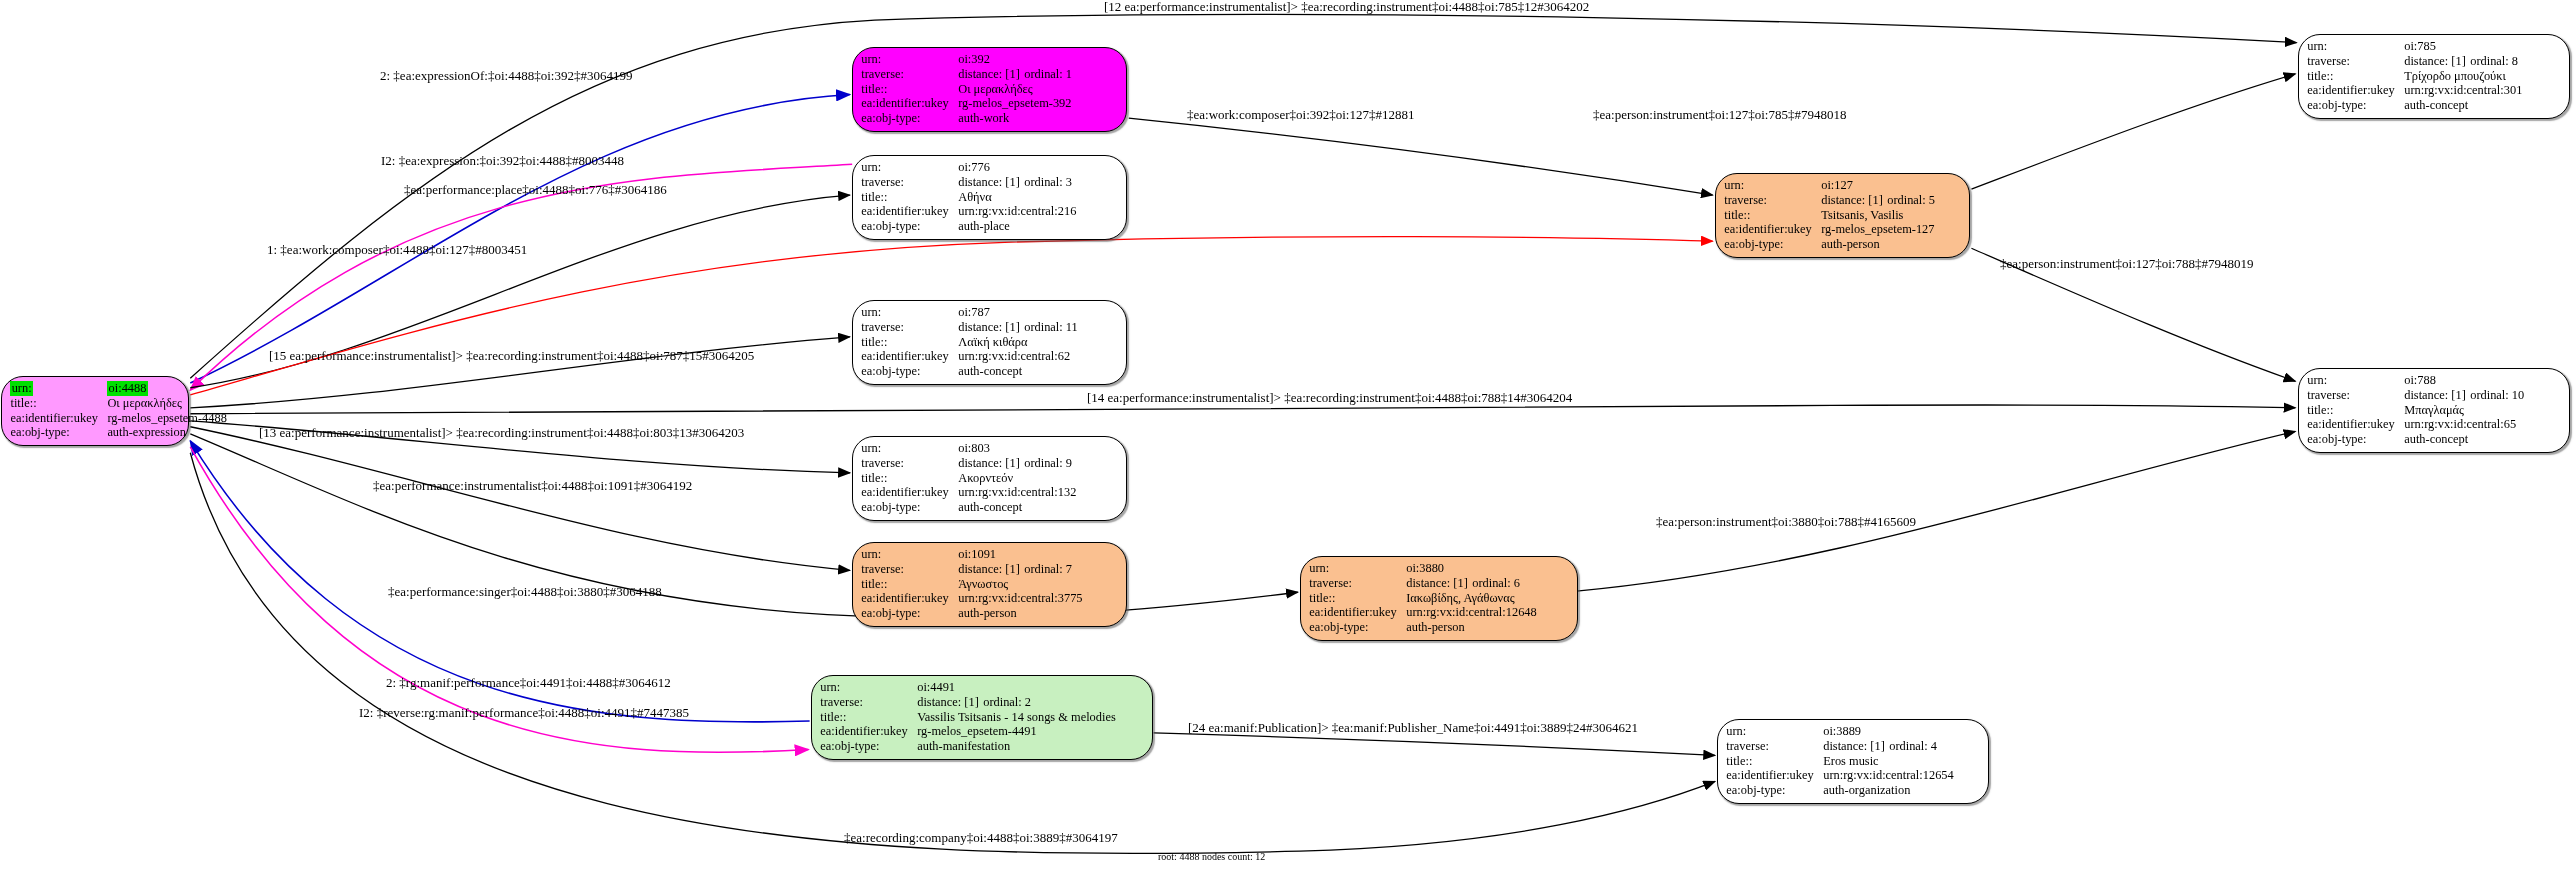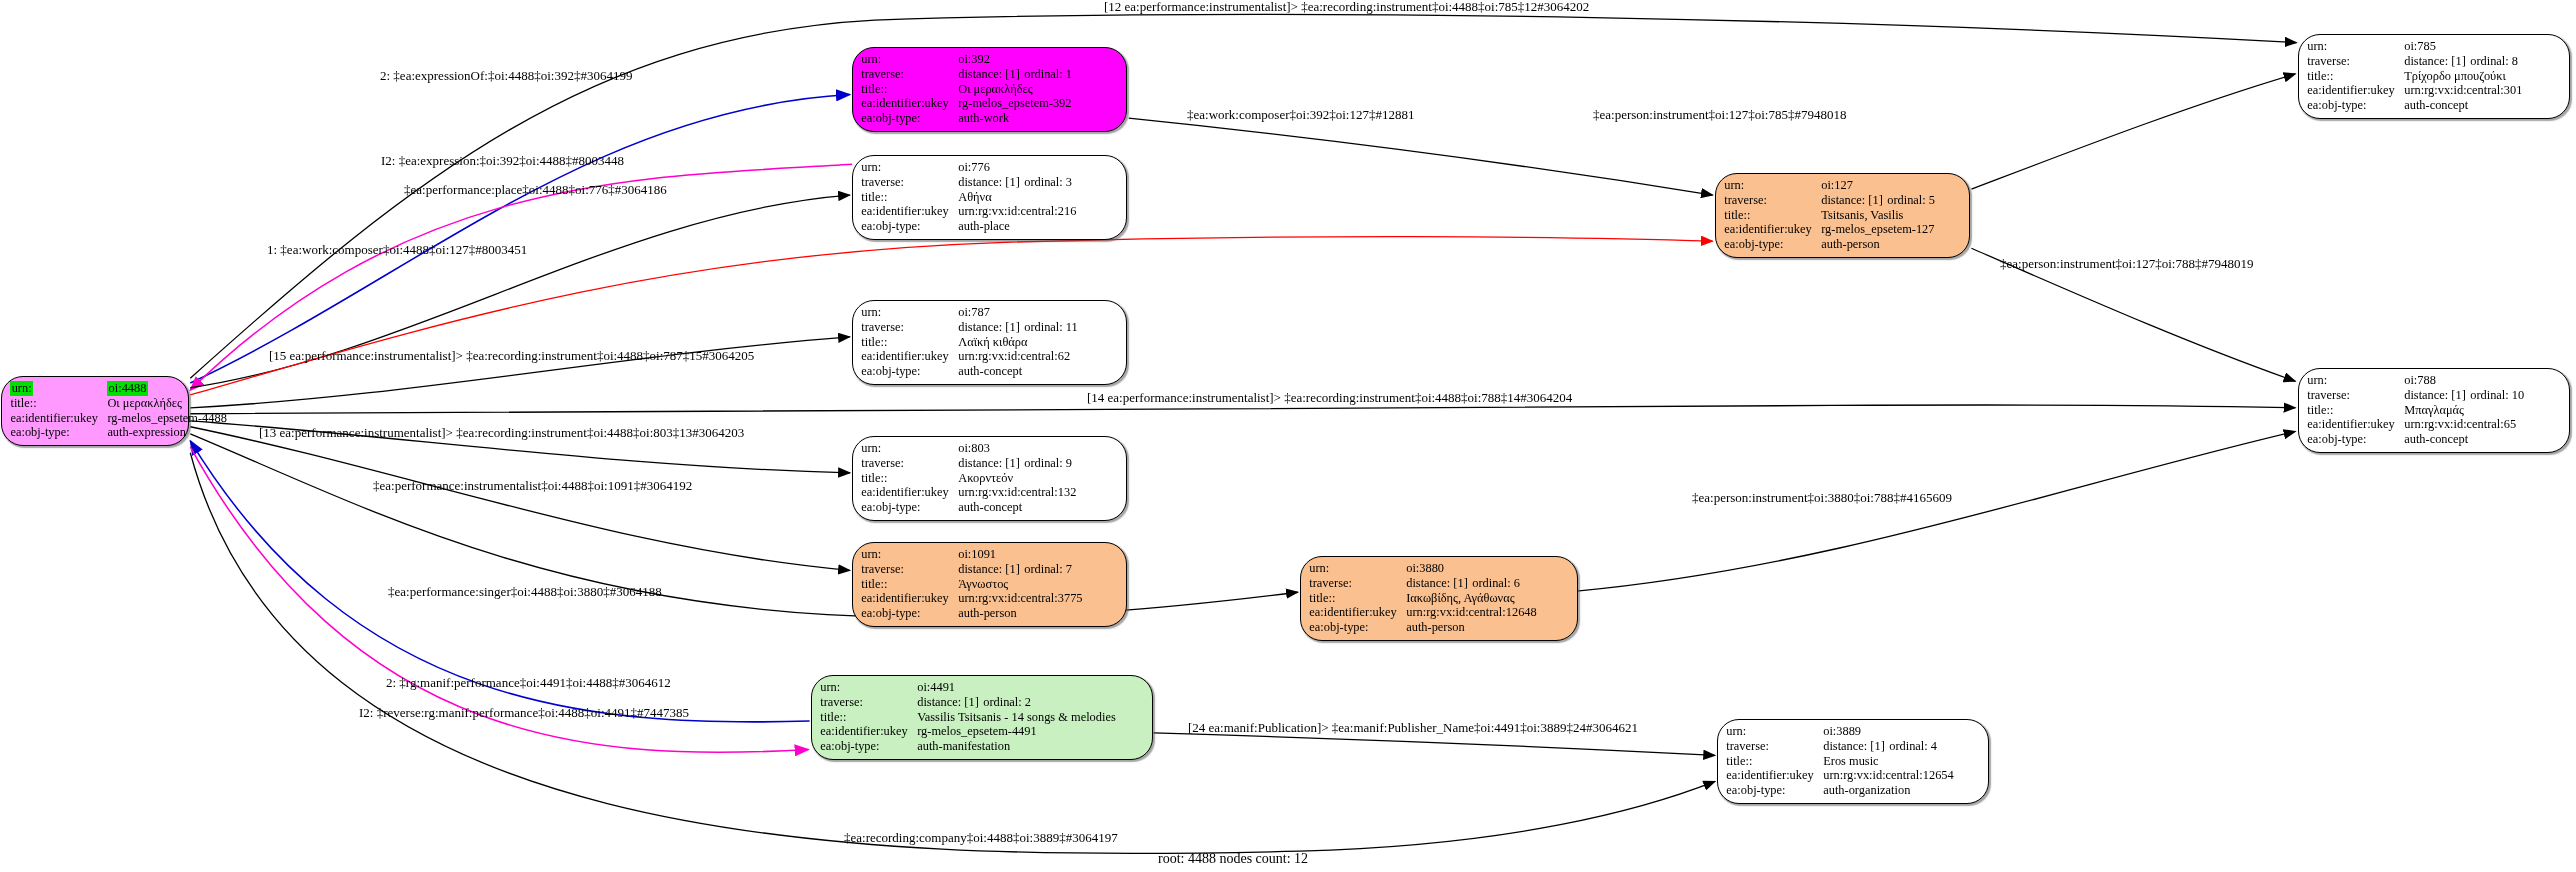--- a/index.html
+++ b/index.html
@@ -46,21 +46,21 @@
   .elabel{
     position:absolute;
     font-size:13px;
     line-height:11.8px;
     color:#000;
     white-space:nowrap;
     font-family:"Liberation Serif","DejaVu Serif",serif;
   }
   .footer{
     position:absolute;
-    font-size:14px;
+    font-size:10px;
     color:#000;
     white-space:nowrap;
   }
 </style>
 </head>
 <body>
 
 <div id="stage">
 
   <svg id="edges" viewBox="0 0 4359 1477" preserveAspectRatio="none" xmlns="http://www.w3.org/2000/svg">
@@ -432,21 +432,21 @@
       <div class="elabel" style="left: 381px; top: 135px; margin-top: 20px;">I2: ‡ea:expression:‡oi:392‡oi:4488‡#8003448</div>
       <div class="elabel" style="left: 404px; top: 184px;">‡ea:performance:place‡oi:4488‡oi:776‡#3064186</div>
       <div class="elabel" style="left: 1187px; top: 109px;">‡ea:work:composer‡oi:392‡oi:127‡#12881</div>
       <div class="elabel" style="left: 1593px; top: 109px;">‡ea:person:instrument‡oi:127‡oi:785‡#7948018</div>
       <div class="elabel" style="left: 267px; top: 244px;">1: ‡ea:work:composer‡oi:4488‡oi:127‡#8003451</div>
       <div class="elabel" style="left: 269px; top: 350px;">[15 ea:performance:instrumentalist]&gt; ‡ea:recording:instrument‡oi:4488‡oi:787‡15#3064205</div>
       <div class="elabel" style="left: 2000px; top: 258px;">‡ea:person:instrument‡oi:127‡oi:788‡#7948019</div>
       <div class="elabel" style="left: 1087px; top: 392px;">[14 ea:performance:instrumentalist]&gt; ‡ea:recording:instrument‡oi:4488‡oi:788‡14#3064204</div>
       <div class="elabel" style="left: 259px; top: 427px;">[13 ea:performance:instrumentalist]&gt; ‡ea:recording:instrument‡oi:4488‡oi:803‡13#3064203</div>
       <div class="elabel" style="left: 365px; top: 480px; margin-left: 8px;">‡ea:performance:instrumentalist‡oi:4488‡oi:1091‡#3064192</div>
-      <div class="elabel" style="left: 1656px; top: 492px; margin-left: 36px;">‡ea:person:instrument‡oi:3880‡oi:788‡#4165609</div>
+      <div class="elabel" style="left: 1656px; top: 516px;">‡ea:person:instrument‡oi:3880‡oi:788‡#4165609</div>
       <div class="elabel" style="left: 388px; top: 586px;">‡ea:performance:singer‡oi:4488‡oi:3880‡#3064188</div>
       <div class="elabel" style="left: 386px; top: 677px;">2: ‡rg:manif:performance‡oi:4491‡oi:4488‡#3064612</div>
       <div class="elabel" style="left: 359px; top: 707px;">I2: ‡reverse:rg:manif:performance‡oi:4488‡oi:4491‡#7447385</div>
       <div class="elabel" style="left: 1188px; top: 722px;">[24 ea:manif:Publication]&gt; ‡ea:manif:Publisher_Name‡oi:4491‡oi:3889‡24#3064621</div>
       <div class="elabel" style="left: 844px; top: 832px;">‡ea:recording:company‡oi:4488‡oi:3889‡#3064197</div>
     </div>
 
   <div class="footer" style="left:1158px;top:851px;">root: 4488 nodes count: 12</div>
 </div>
 

